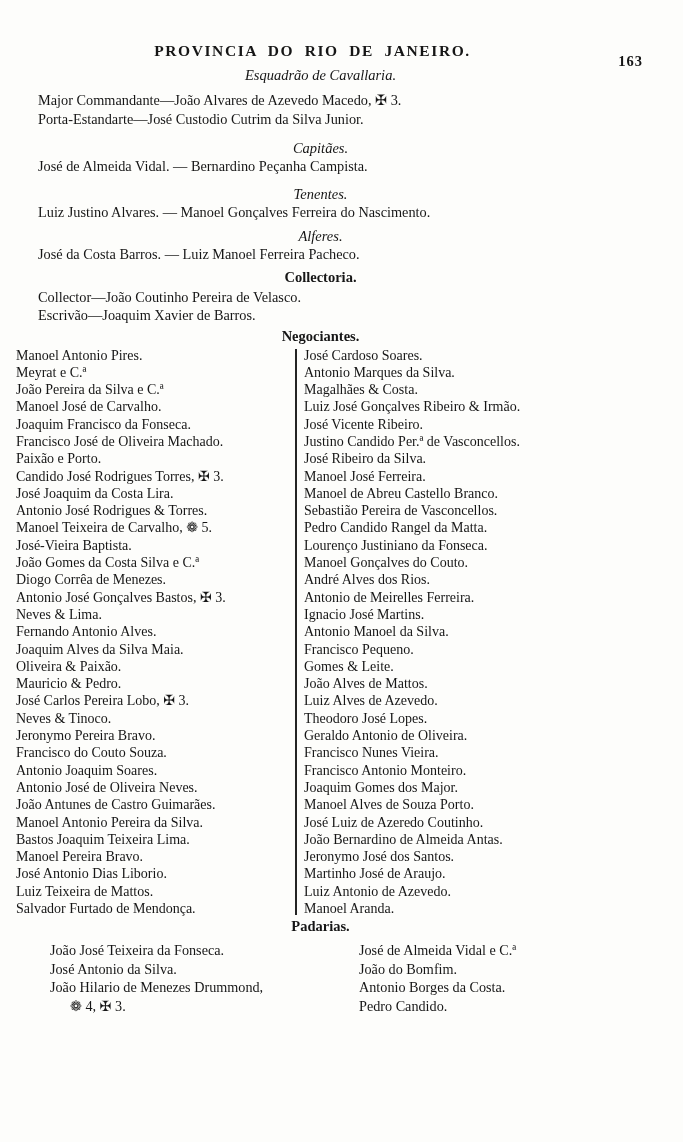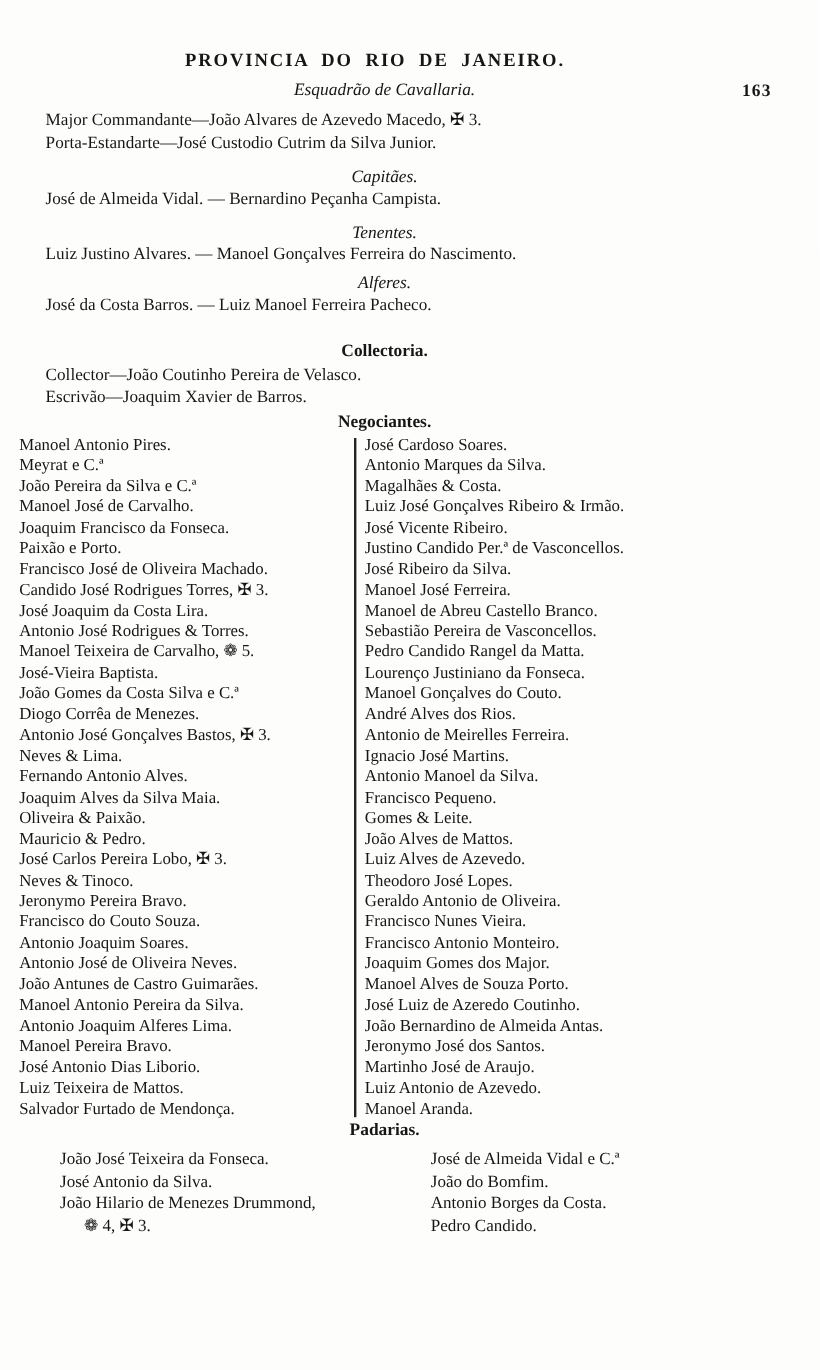--- a/index.html
+++ b/index.html
@@ -16,21 +16,21 @@
   .header-inner { text-align: center; padding-right: 58px; }
   .title {
     font-weight: bold;
     font-size: 15.5px;
     letter-spacing: 1.6px;
     word-spacing: 5px;
     white-space: nowrap;
   }
   .pagenum {
     position: absolute;
-    top: 68px;
+    top: 53px;
     right: 40px;
     font-weight: bold;
     font-size: 14.5px;
     letter-spacing: 1px;
   }
   .h-italic {
     text-align: center;
     padding-right: 42px;
     font-style: italic;
     font-size: 14.5px;
@@ -46,21 +46,21 @@
   .officer-block { margin: 7px 0 0 38px; }
   .bodyline {
     font-size: 14.3px;
     line-height: 18.5px;
     white-space: nowrap;
   }
   .indent { margin-left: 38px; }
   .mt11 { margin-top: 11px; }
   .mt9  { margin-top: 9px; }
   .mt6  { margin-top: 6px; }
-  .mt4  { margin-top: 20px; }
+  .mt4  { margin-top: 4px; }
   .mt2  { margin-top: 2px; }
   .mt12 { }
   .columns {
     position: relative;
     display: flex;
     margin: 2px 14px 0 16px;
   }
   .col.left  { width: 279px; flex: none; }
   .col.right { flex: 1; margin-left: 9px; }
   .divider {
@@ -116,22 +116,22 @@
 
   <div class="h-bold mt2">Negociantes.</div>
 
   <div class="columns">
     <div class="col left" id="neg-left">
         <div class="name-line">Manoel Antonio Pires.</div>
         <div class="name-line">Meyrat e C.ª</div>
         <div class="name-line">João Pereira da Silva e C.ª</div>
         <div class="name-line">Manoel José de Carvalho.</div>
         <div class="name-line">Joaquim Francisco da Fonseca.</div>
+        <div class="name-line">Francisco José de Oliveira Machado.</div>
         <div class="name-line">Paixão e Porto.</div>
-        <div class="name-line">Francisco José de Oliveira Machado.</div>
         <div class="name-line">Candido José Rodrigues Torres, ✠ 3.</div>
         <div class="name-line">José Joaquim da Costa Lira.</div>
         <div class="name-line">Antonio José Rodrigues &amp; Torres.</div>
         <div class="name-line">Manoel Teixeira de Carvalho, ❁ 5.</div>
         <div class="name-line">José-Vieira Baptista.</div>
         <div class="name-line">João Gomes da Costa Silva e C.ª</div>
         <div class="name-line">Diogo Corrêa de Menezes.</div>
         <div class="name-line">Antonio José Gonçalves Bastos, ✠ 3.</div>
         <div class="name-line">Neves &amp; Lima.</div>
         <div class="name-line">Fernando Antonio Alves.</div>
@@ -139,21 +139,21 @@
         <div class="name-line">Oliveira &amp; Paixão.</div>
         <div class="name-line">Mauricio &amp; Pedro.</div>
         <div class="name-line">José Carlos Pereira Lobo, ✠ 3.</div>
         <div class="name-line">Neves &amp; Tinoco.</div>
         <div class="name-line">Jeronymo Pereira Bravo.</div>
         <div class="name-line">Francisco do Couto Souza.</div>
         <div class="name-line">Antonio Joaquim Soares.</div>
         <div class="name-line">Antonio José de Oliveira Neves.</div>
         <div class="name-line">João Antunes de Castro Guimarães.</div>
         <div class="name-line">Manoel Antonio Pereira da Silva.</div>
-        <div class="name-line">Antonio Joaquim Alferes Lima.</div>
+        <div class="name-line">Bastos Joaquim Teixeira Lima.</div>
         <div class="name-line">Manoel Pereira Bravo.</div>
         <div class="name-line">José Antonio Dias Liborio.</div>
         <div class="name-line">Luiz Teixeira de Mattos.</div>
         <div class="name-line">Salvador Furtado de Mendonça.</div>
       </div>
     <div class="divider"></div>
     <div class="col right" id="neg-right">
         <div class="name-line">José Cardoso Soares.</div>
         <div class="name-line">Antonio Marques da Silva.</div>
         <div class="name-line">Magalhães &amp; Costa.</div>

